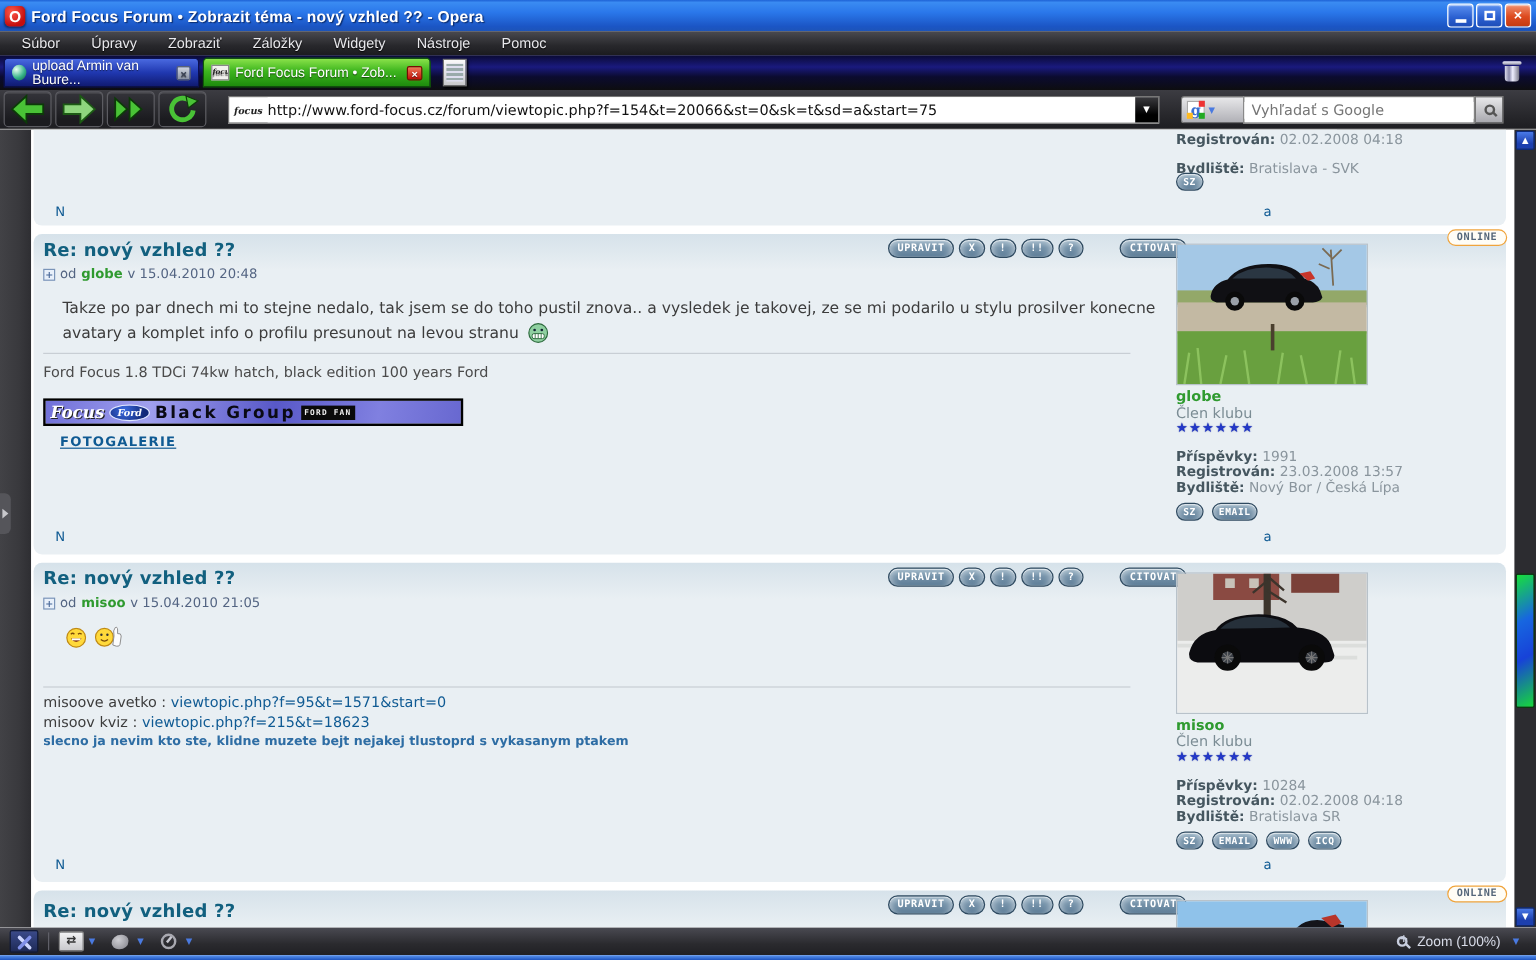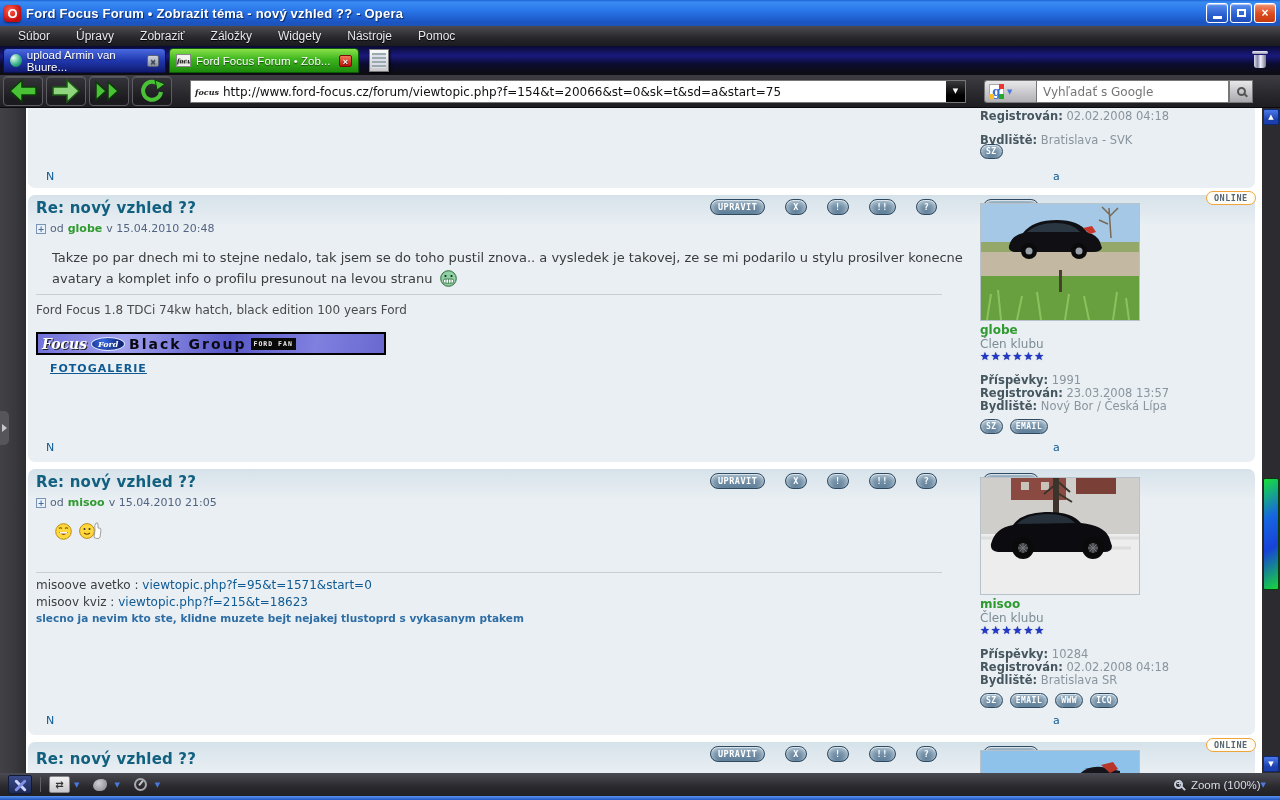--- a/index.html
+++ b/index.html
@@ -103,21 +103,21 @@
 .ad-banner::after{content:"";position:absolute;inset:0;background:
  repeating-linear-gradient(115deg,rgba(255,255,255,.25) 0 2px,transparent 2px 26px)}
 .post{position:absolute;left:2px;width:1227px;background:linear-gradient(180deg,#d6e2ea 0,#e9eff3 30px);
  border-radius:7px;font-size:12px;color:#3c3c3c}
 .post.flat{background:#e9eff3}
 .post-title{position:absolute;left:8px;top:4px;font:bold 15px "DejaVu Sans",sans-serif;color:#12607f;letter-spacing:.2px}
 .meta{position:absolute;left:8px;top:27px;font-size:11px;color:#536482;display:flex;align-items:center;gap:4px}
 .plus-icon{width:10px;height:10px;border:1px solid #7a94b8;background:#e8f0fa;color:#4a6a9a;
  font:bold 8px/9px "DejaVu Sans",sans-serif;text-align:center}
 .uname{color:#2f9a2f;font-weight:bold}
-.actions{position:absolute;top:4px;left:682px;display:flex;gap:20px;align-items:flex-start}
+.actions{position:absolute;top:4px;left:712px;display:flex;gap:4px;align-items:flex-start}
 .pbtn{display:inline-block;background:linear-gradient(#a9bfce,#7693aa 45%,#5d7d97);border:1px solid #2f4a60;
  border-radius:8px;color:#fff;font:bold 8.5px "DejaVu Sans Mono",monospace;padding:2px 7px;letter-spacing:.5px;
  box-shadow:inset 0 1px 0 rgba(255,255,255,.55),inset -6px 0 5px -4px rgba(255,255,255,.45),inset 6px 0 5px -4px rgba(255,255,255,.45)}
 .pbtn.quote{margin-left:26px}
 .online-badge{position:absolute;left:1178px;top:-4px;background:#fffdf6;border:1px solid #f0a43c;border-radius:7px;
  color:#56677a;font:bold 8.5px "DejaVu Sans Mono",monospace;padding:1px 7px;letter-spacing:.5px}
 .body-text{position:absolute;left:24px;top:52px;width:912px;font-size:13px;line-height:21px;color:#3c3c3c}
 .smiley{display:inline-block;vertical-align:-4px;margin-left:3px}
 .sig-divider{position:absolute;left:8px;width:906px;border-top:1px solid #c8ced4}
 .sig-text{position:absolute;left:8px;width:906px;font-size:12px;color:#4a4a4a}
@@ -160,21 +160,21 @@
 .sb-btn.lit{background:linear-gradient(#f2f2f4,#c8c8cc);border:1px solid #888}
 .sb-drop{color:#4a7ae0;font-size:7px;margin:0 10px 0 4px}
 .arr-icon{font:bold 10px "DejaVu Sans",sans-serif;color:#333}
 .gest-icon{width:14px;height:12px;border-radius:60% 40% 55% 45%;background:radial-gradient(circle at 40% 35%,#cfcfd4,#808088)}
 .gauge-icon{width:13px;height:13px;border-radius:50%;border:2px solid #a8a8b0;position:relative}
 .gauge-icon::after{content:"";position:absolute;left:4px;top:0px;width:2px;height:6px;background:#c8c8d0;transform:rotate(40deg)}
 .zoom-cluster{margin-left:auto;display:flex;align-items:center;padding-right:14px}
 .zlens{width:9px;height:9px;border:2px solid #c8cede;border-radius:50%;position:relative;margin-right:8px}
 .zlens::before{content:"+";position:absolute;left:0px;top:-4px;color:#c8cede;font:bold 9px "DejaVu Sans",sans-serif}
 .zlens::after{content:"";position:absolute;width:6px;height:2px;background:#c8cede;transform:rotate(45deg);right:-5px;bottom:-2px}
-.zoom-label{font:11.5px "Liberation Sans",sans-serif;color:#d8dce8;}
+.zoom-label{font:11.5px "Liberation Sans",sans-serif;color:#d8dce8;margin-right:10px}
 .taskbar-strip{position:absolute;left:0;top:796px;width:1280px;height:4px;
  background:linear-gradient(180deg,#5a94f0,#1f55c0)}
 a{cursor:pointer}
 </style>
 </head>
 <body>
 
 <div class="titlebar">
   <div class="opera-logo">O</div>
   <span class="title-text">Ford Focus Forum • Zobrazit téma - nový vzhled ?? - Opera</span>

